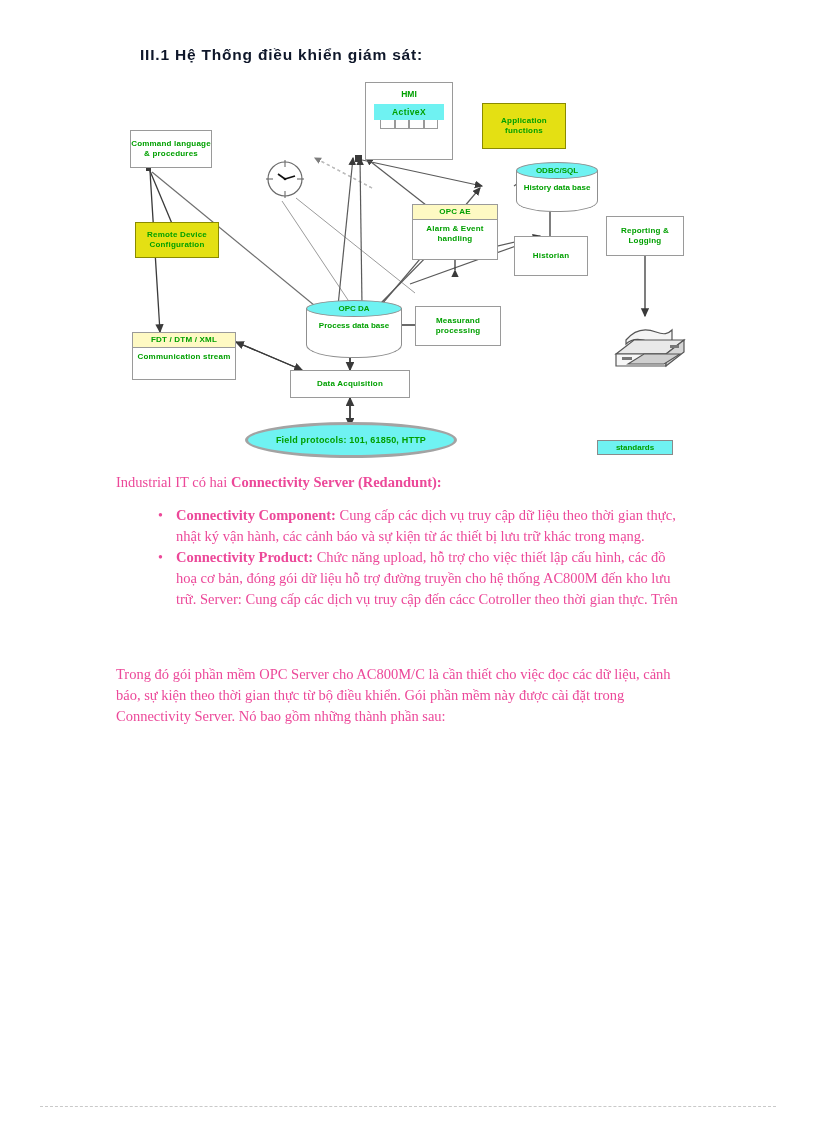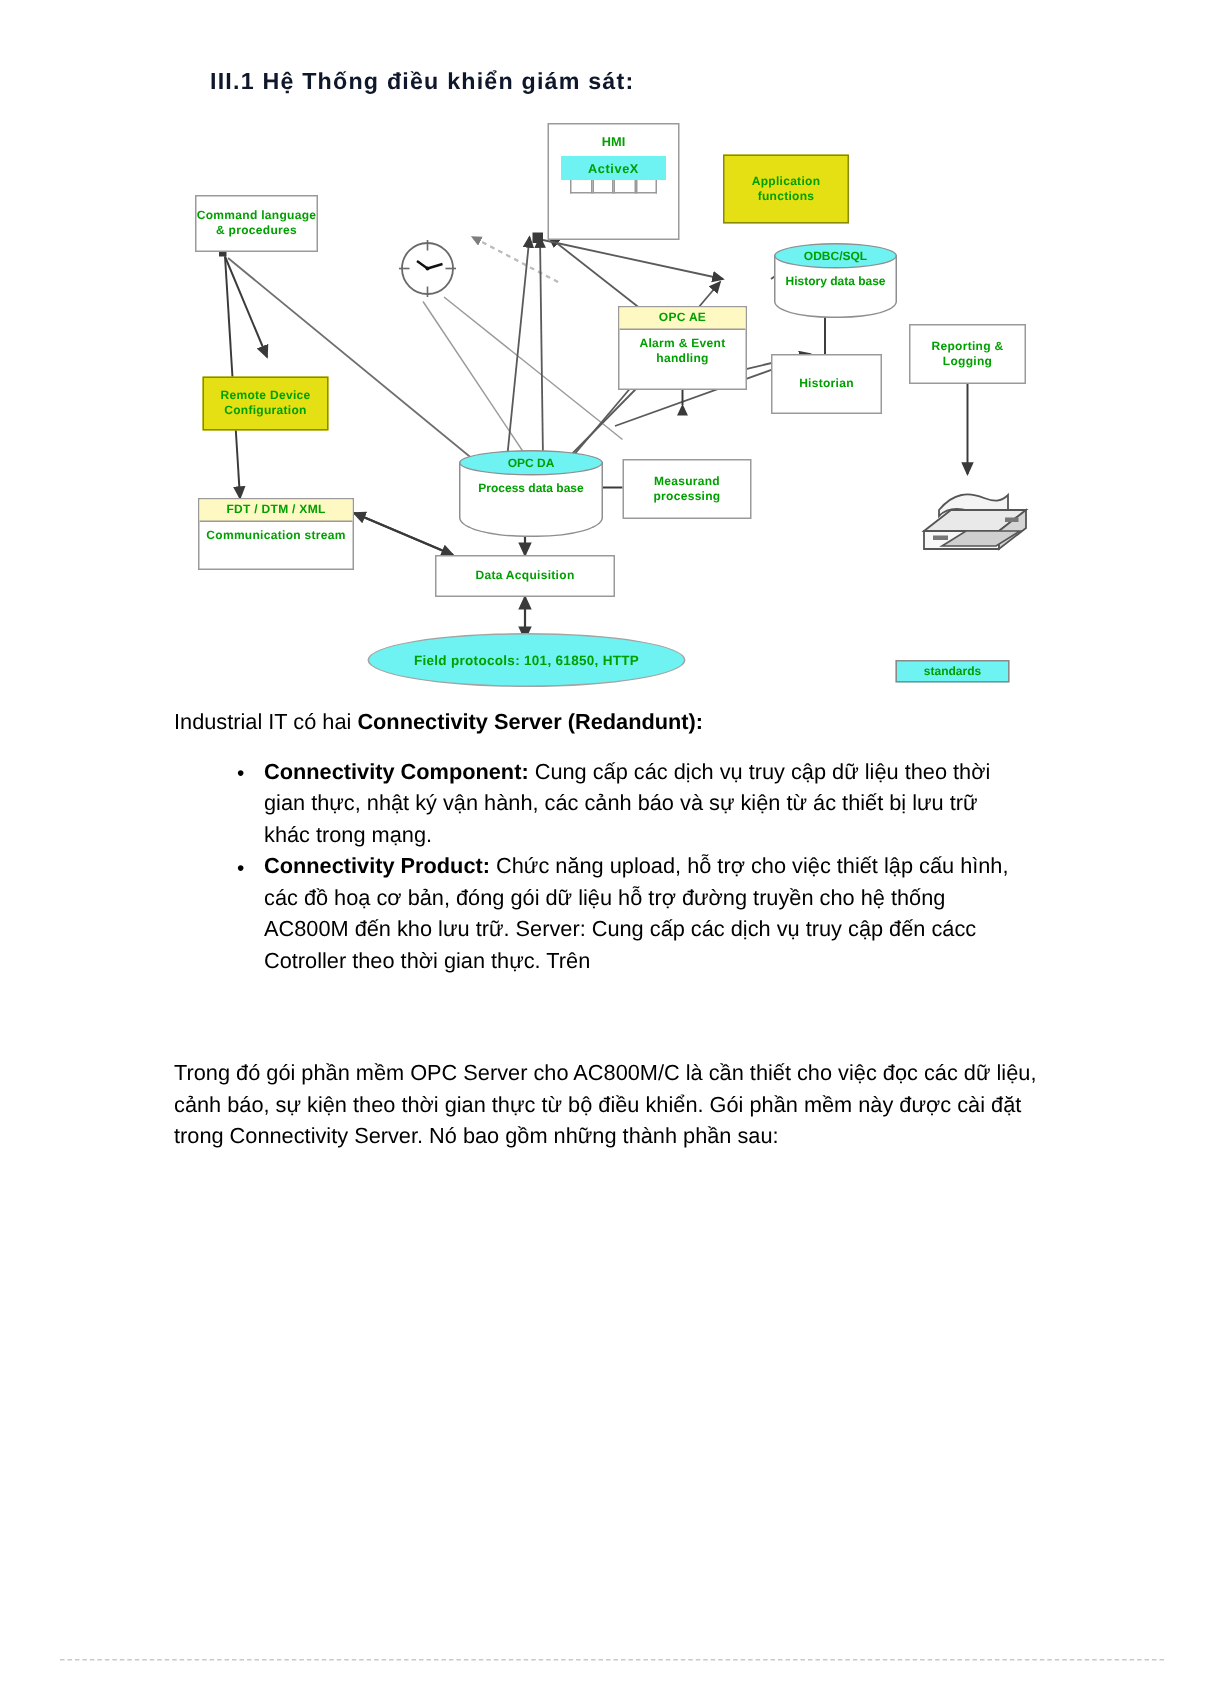--- a/index.html
+++ b/index.html
@@ -166,21 +166,21 @@
     line-height: 1.3;
     padding-top: 13px;
     z-index: 1;
   }
 
   
   .ellipse {
     position: absolute;
     box-sizing: border-box;
     background: #6ff2f2;
-    border: 1px solid #a3a3a3;
+    border: 3px solid #a3a3a3;
     border-radius: 50%;
     display: flex;
     align-items: center;
     justify-content: center;
     color: #00a000;
     font-family: "Liberation Sans", sans-serif;
     font-weight: bold;
     font-size: 9px;
     letter-spacing: 0.2px;
     z-index: 3;
@@ -202,23 +202,23 @@
   }
 
   .clock { position: absolute; z-index: 3; }
   .printer { position: absolute; z-index: 3; }
 
   
   .text-block {
     position: absolute;
     left: 116px;
     width: 582px;
-    font-family: Liberation Sans, sans-serif;
+    font-family: Liberation Serif, serif;
     font-size: 14.5px;
-    color: #000000;
+    color: #ec4899;
     line-height: 21px;
   }
   .para { margin: 0 0 0 0; text-align: left; }
   .bullets {
     margin: 12px;
     padding: 0 0 0 48px;
     list-style: none;
   }
   .bullets li {
     position: relative;
@@ -324,21 +324,21 @@
           <span></span>
           <span></span>
           <span></span>
       </div>
     </div>
 
     <div class="node yellow" style="left:372px; top:25px; width:84px; height:46px;">Application functions</div>
 
     <div class="node" style="left:20px; top:52px; width:82px; height:38px;">Command language &amp; procedures</div>
 
-    <div class="node yellow" style="left:25px; top:173px; width:84px; height:36px;">Remote Device Configuration</div>
+    <div class="node yellow" style="left:25px; top:144px; width:84px; height:36px;">Remote Device Configuration</div>
 
     <div class="node stacked" style="left:22px; top:254px; width:104px; height:48px;">
       <div class="cap">FDT / DTM / XML</div>
       <div class="body">Communication stream</div>
     </div>
 
     <div class="node stacked" style="left:302px; top:126px; width:86px; height:56px;">
       <div class="cap">OPC AE</div>
       <div class="body">Alarm &amp; Event handling</div>
     </div>

